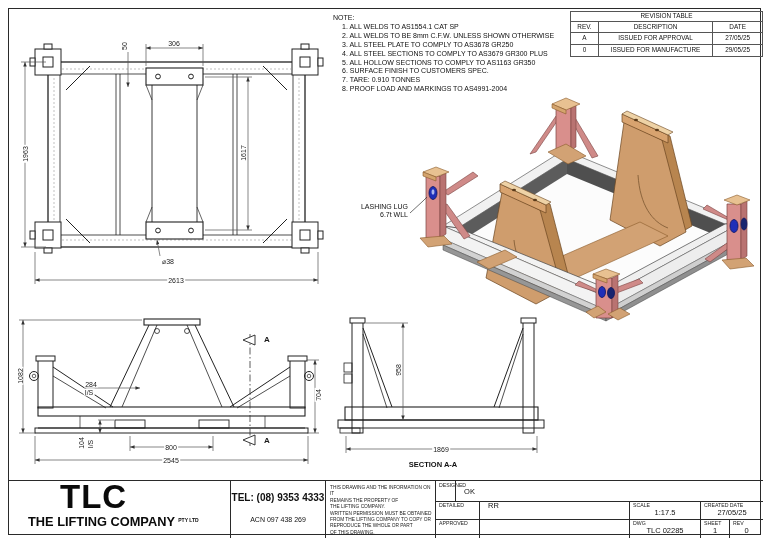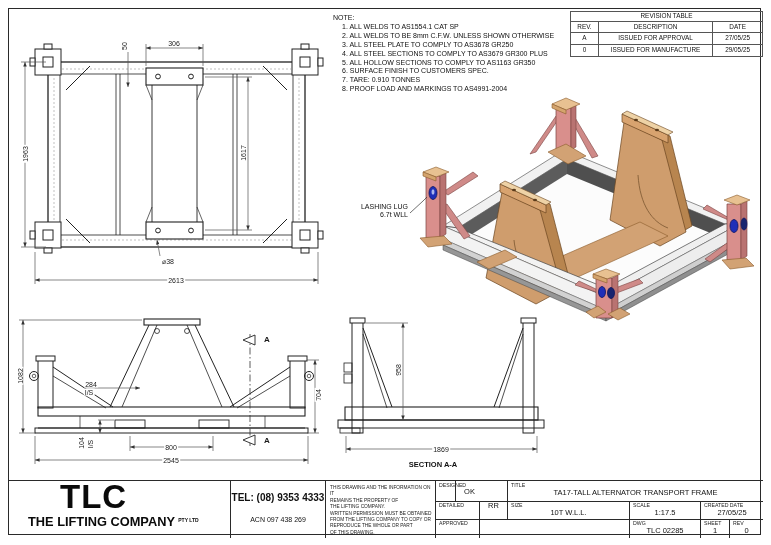--- a/index.html
+++ b/index.html
@@ -372,34 +372,26 @@
 
     <div class="hline" style="left:427px;top:20px;width:328px"></div>
     <div class="hline" style="left:427px;top:38px;width:328px"></div>
 
     <div class="cell" style="left:427px;top:0;width:44px;height:20px">
       <div class="cl">DESIGNED</div>
     </div>
     <div class="cell" style="left:447px;top:0;width:28px;height:20px">
       <div class="cv" style="top:6px">OK</div>
     </div>
-    <div class="cell" style="left:499px;top:0;width:256px;height:20px">
-      <div class="cl">TITLE</div>
-      <div class="cv">TA17-TALL ALTERNATOR TRANSPORT FRAME</div>
-    </div>
 
     <div class="cell" style="left:427px;top:20px;width:44px;height:18px">
       <div class="cl">DETAILED</div>
     </div>
     <div class="cell" style="left:471px;top:20px;width:28px;height:18px">
       <div class="cv" style="top:0">RR</div>
-    </div>
-    <div class="cell" style="left:499px;top:20px;width:122px;height:18px">
-      <div class="cl">SIZE</div>
-      <div class="cv">10T W.L.L.</div>
     </div>
     <div class="cell" style="left:621px;top:20px;width:71px;height:18px">
       <div class="cl">SCALE</div>
       <div class="cv">1:17.5</div>
     </div>
     <div class="cell" style="left:692px;top:20px;width:63px;height:18px">
       <div class="cl">CREATED DATE</div>
       <div class="cv">27/05/25</div>
     </div>
 

